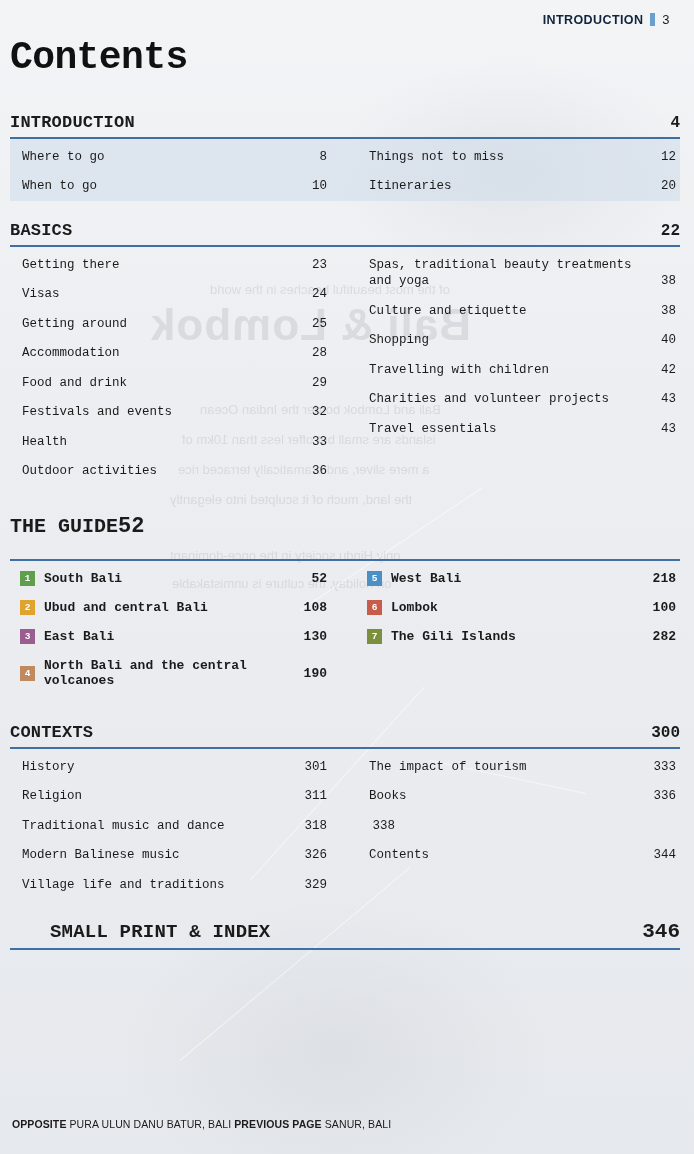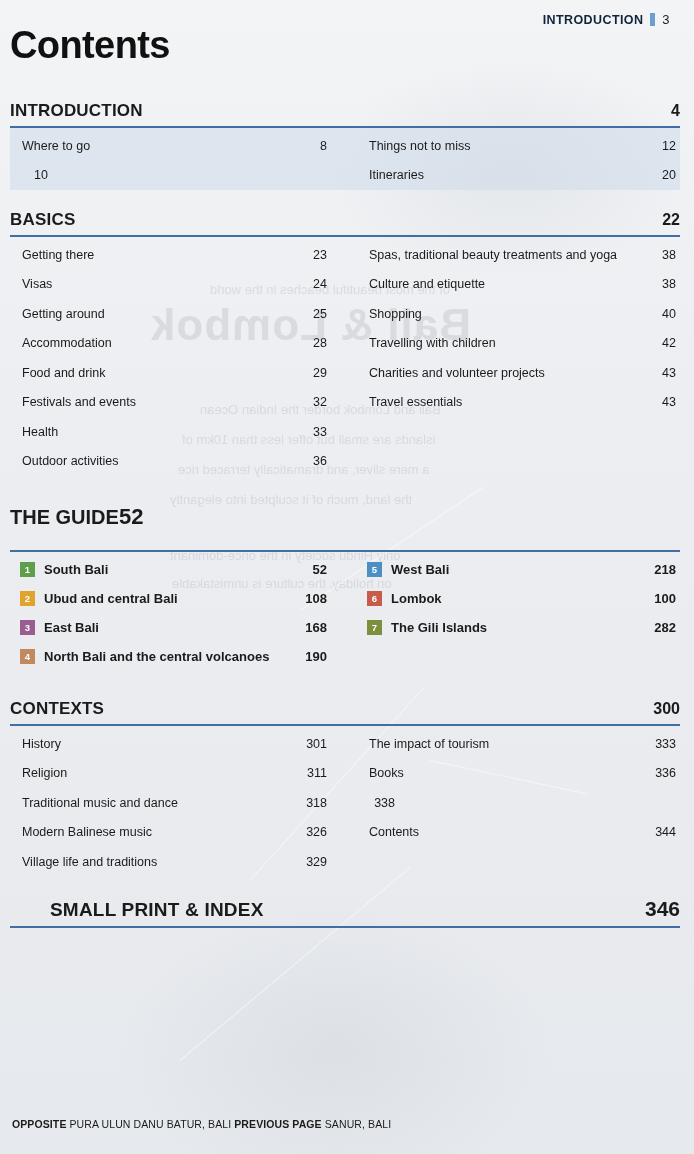--- a/index.html
+++ b/index.html
@@ -76,21 +76,22 @@
   .running-head .folio {
     font-weight: normal;
     font-size: 13px;
     color: #222;
   }
 
   .content {
     position: absolute;
     left: 10px;
     right: 14px;
-    top: 24px;
+    top: 36px;
+    font-family: Liberation Mono, monospace;
   }
 
   h1.page-title {
     font-size: 38px;
     font-weight: bold;
     margin: 0 0 34px 0;
     letter-spacing: -0.6px;
     color: #111;
   }
 
@@ -240,20 +241,21 @@
         <span class="name">INTRODUCTION</span>
         <span class="pg">4</span>
       </div>
       <div class="sec-body band">
         <div class="col left">
           <div class="row">
             <span class="label">Where to go</span>
             <span class="pg">8</span>
           </div>
           <div class="row">
+            <span class="label">When to go</span>
             <span class="pg">10</span>
           </div>
         </div>
         <div class="col right">
           <div class="row">
             <span class="label">Things not to miss</span>
             <span class="pg">12</span>
           </div>
           <div class="row">
             <span class="label">Itineraries</span>
@@ -355,21 +357,21 @@
               <span class="chip" style="background:#e0a42e">2</span>
               <span>Ubud and central Bali</span>
             </span>
             <span class="pg">108</span>
           </div>
           <div class="grow">
             <span class="left-part">
               <span class="chip" style="background:#9a5d8f">3</span>
               <span>East Bali</span>
             </span>
-            <span class="pg">168</span>
+            <span class="pg">130</span>
           </div>
           <div class="grow">
             <span class="left-part">
               <span class="chip" style="background:#c08a5e">4</span>
               <span>North Bali and the central volcanoes</span>
             </span>
             <span class="pg">190</span>
           </div>
         </div>
         <div class="col right">

